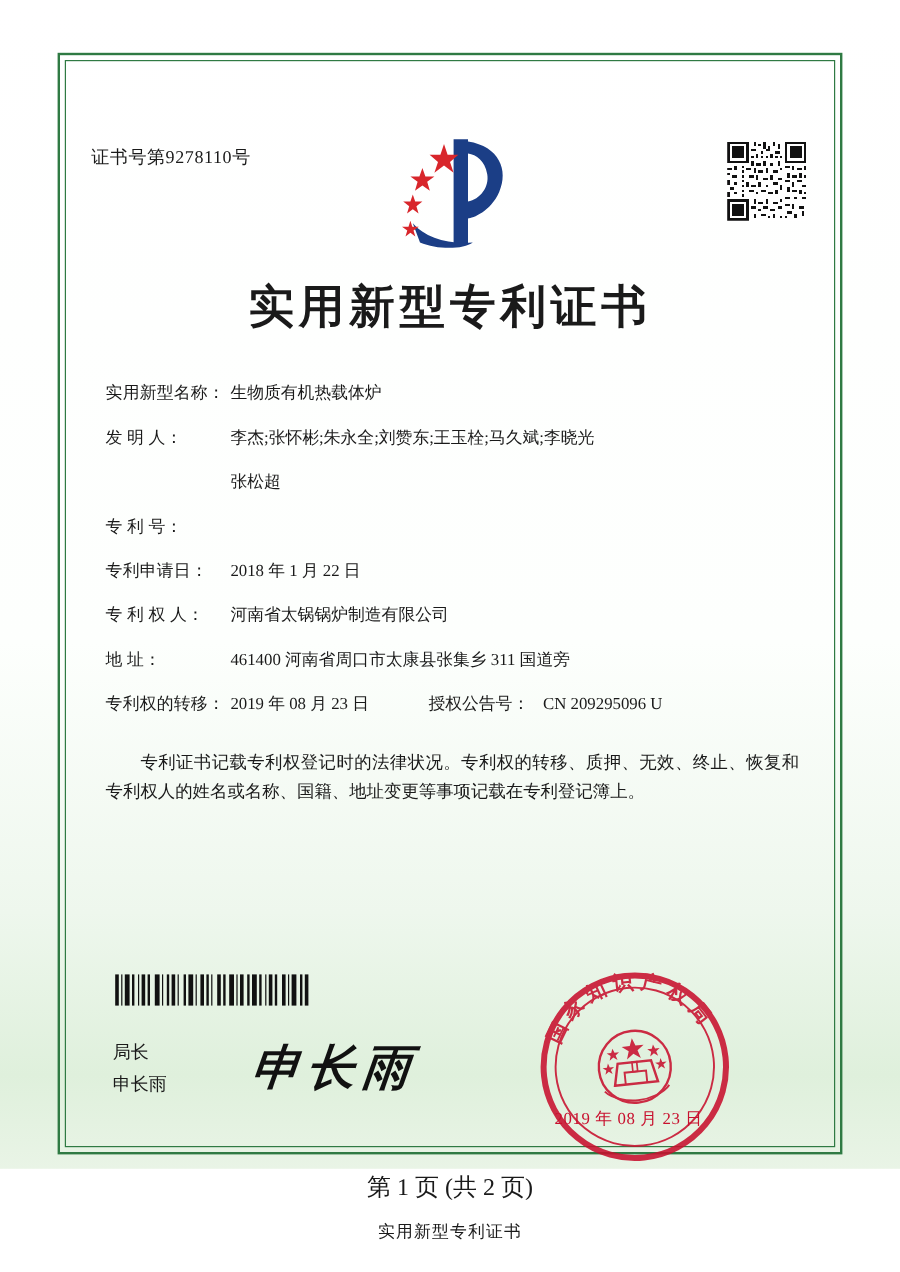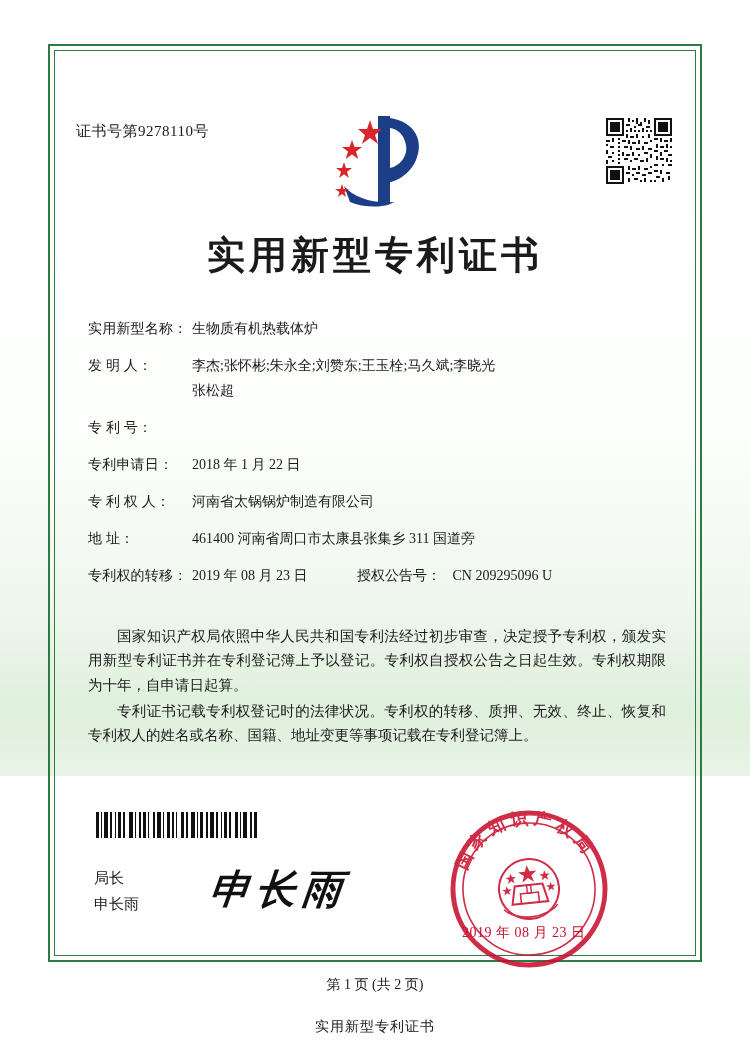--- a/index.html
+++ b/index.html
@@ -14,21 +14,21 @@
     color: #1a1a1a;
     position: relative;
     overflow: hidden;
   }
 
   
   .page {
     position: absolute;
     left: 0; top: 0;
     width: 750px;
-    height: 776px;
+    height: 974px;
     background: linear-gradient(180deg, #ffffff 0%, #fdfffd 55%, #eef7ed 78%, #dff0dc 92%, #e9f4e6 100%);
   }
   .border-outer {
     position: absolute;
     left: 48px; top: 44px;
     width: 654px; height: 918px;
     border: 2px solid #2f7a43;
     box-sizing: border-box;
   }
   .border-inner {
@@ -90,21 +90,21 @@
     width: 104px;
     flex: 0 0 104px;
     white-space: nowrap;
     letter-spacing: 0.2px;
   }
   .row .val {
     flex: 1 1 auto;
   }
   .val .cont {
     display: block;
-    margin-top: 4px;
+    margin-top: 16px;
   }
   .row.two .pair2 {
     margin-left: 46px;
     font-family: Liberation Serif, serif;
   }
   .row.two .lbl2 {
     display: inline-block;
     white-space: nowrap;
     margin-right: 8px;
   }
@@ -170,21 +170,21 @@
     letter-spacing: 0.5px;
     white-space: nowrap;
   }
 
   
   .page-num {
     position: absolute;
     left: 0; right: 0;
     top: 976px;
     text-align: center;
-    font-size: 14px;
+    font-size: 20px;
   }
   .footer-note {
     position: absolute;
     left: 0; right: 0;
     top: 1018px;
     text-align: center;
     font-size: 14px;
     letter-spacing: 1px;
   }
 </style>
@@ -297,21 +297,20 @@
         <span class="pair2">
           <span class="lbl2">授权公告号：</span>
           <span>CN 209295096 U</span>
         </span>
       </div>
     </div>
 
   </div>
 
   <div class="paras">
-    <p>国家知识产权局依照中华人民共和国专利法经过初步审查，决定授予专利权，颁发实用新型专利证书并在专利登记簿上予以登记。专利权自授权公告之日起生效。专利权期限为十年，自申请日起算。</p>
     <p>专利证书记载专利权登记时的法律状况。专利权的转移、质押、无效、终止、恢复和专利权人的姓名或名称、国籍、地址变更等事项记载在专利登记簿上。</p>
   </div>
 
   <div class="barcode">
     <i style="width:3px"></i>
       <i style="width:2px;background:transparent"></i>
     <i style="width:1px"></i>
       <i style="width:2px;background:transparent"></i>
     <i style="width:4px"></i>
       <i style="width:2px;background:transparent"></i>

